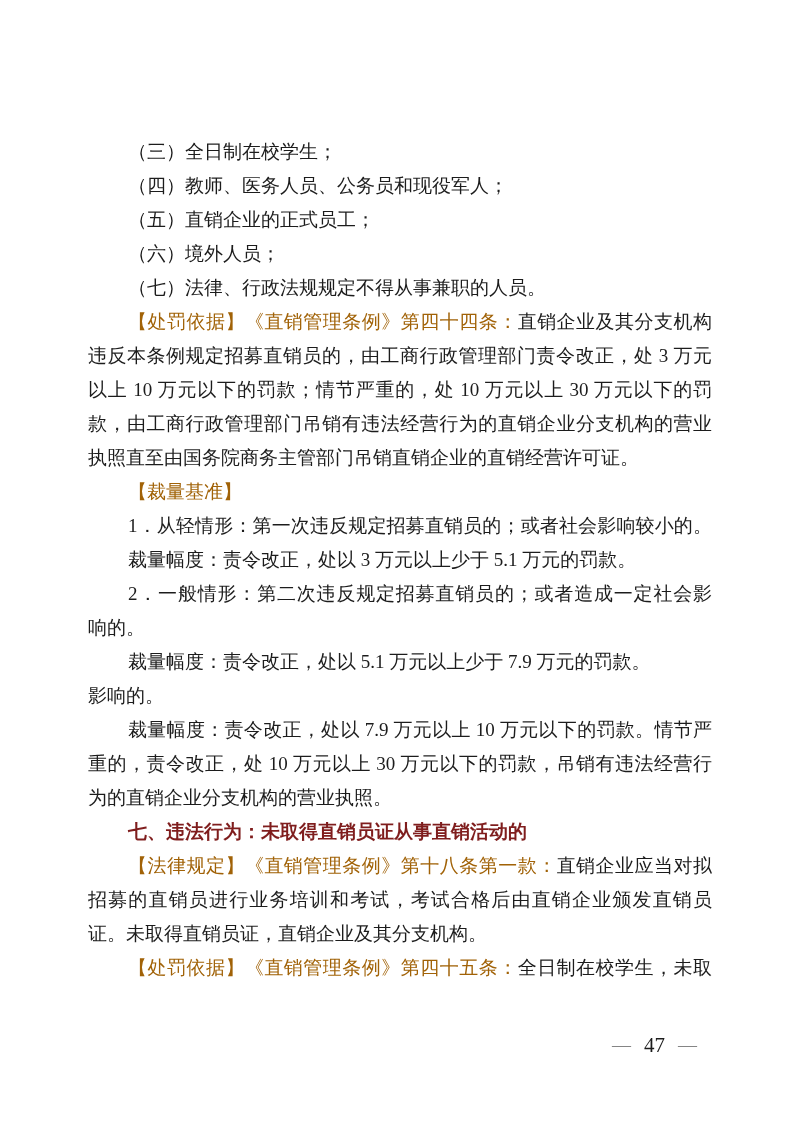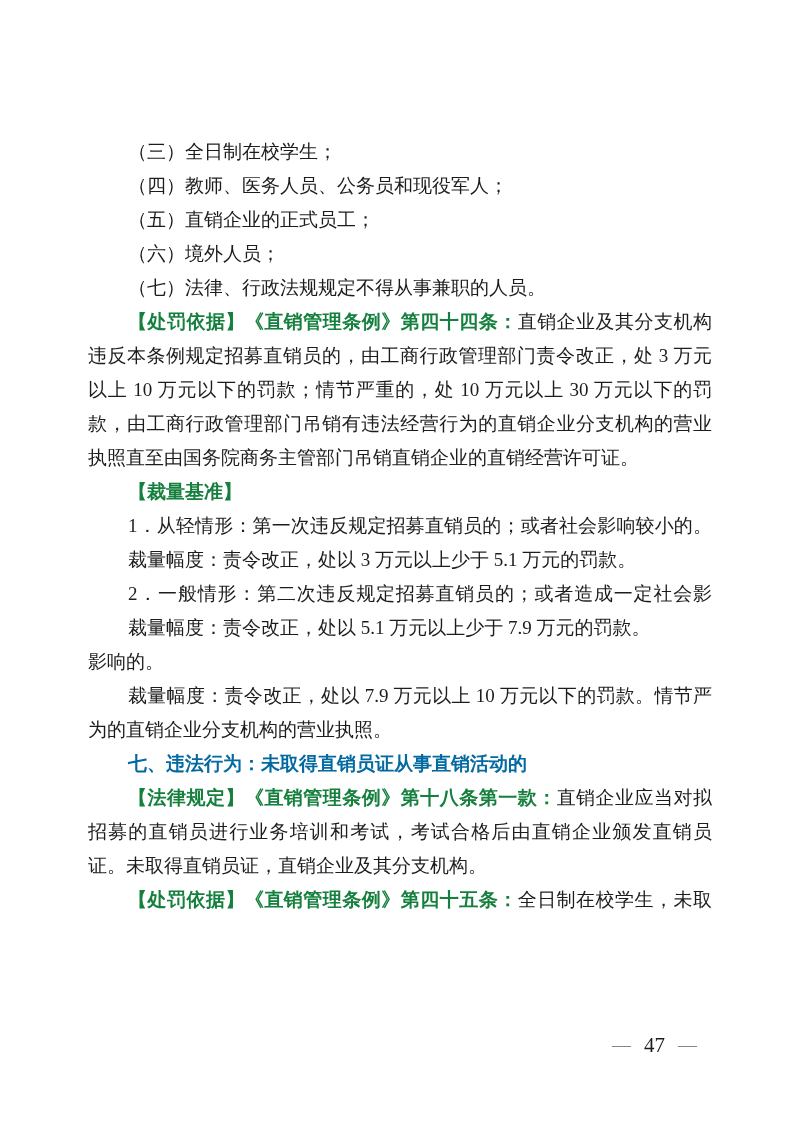--- a/index.html
+++ b/index.html
@@ -30,28 +30,28 @@
     text-align: left;
   }
   .line.indent {
     text-indent: 40px;
   }
   .line.fill {
     text-align: justify;
     text-align-last: justify;
   }
   .line b {
-    font-weight: 700;
+    font-weight: 400;
     font-family: "Liberation Sans", "DejaVu Sans", sans-serif;
-    color: #15803d;
+    color: #a16207;
   }
   .line.heading {
     font-weight: 700;
     font-family: "Liberation Sans", "DejaVu Sans", sans-serif;
-    color: #0369a1;
+    color: #7f1d1d;
   }
   .footer {
     position: absolute;
     top: 1031px;
     right: 96px;
     display: flex;
     align-items: center;
     gap: 13px;
     font-size: 21px;
     line-height: 28px;
@@ -77,23 +77,25 @@
       <div class="line body indent"><span>（七）法律、行政法规规定不得从事兼职的人员。</span></div>
       <div class="line body indent fill"><b>【处罚依据】《直销管理条例》第四十四条：</b><span>直销企业及其分支机构</span></div>
       <div class="line body fill"><span>违反本条例规定招募直销员的，由工商行政管理部门责令改正，处 3 万元</span></div>
       <div class="line body fill"><span>以上 10 万元以下的罚款；情节严重的，处 10 万元以上 30 万元以下的罚</span></div>
       <div class="line body fill"><span>款，由工商行政管理部门吊销有违法经营行为的直销企业分支机构的营业</span></div>
       <div class="line body"><span>执照直至由国务院商务主管部门吊销直销企业的直销经营许可证。</span></div>
       <div class="line body indent"><b>【裁量基准】</b><span></span></div>
       <div class="line body indent fill"><span>1．从轻情形：第一次违反规定招募直销员的；或者社会影响较小的。</span></div>
       <div class="line body indent"><span>裁量幅度：责令改正，处以 3 万元以上少于 5.1 万元的罚款。</span></div>
       <div class="line body indent fill"><span>2．一般情形：第二次违反规定招募直销员的；或者造成一定社会影</span></div>
+      <div class="line body"><span>响的。</span></div>
       <div class="line body indent"><span>裁量幅度：责令改正，处以 5.1 万元以上少于 7.9 万元的罚款。</span></div>
       <div class="line body"><span>影响的。</span></div>
       <div class="line body indent fill"><span>裁量幅度：责令改正，处以 7.9 万元以上 10 万元以下的罚款。情节严</span></div>
+      <div class="line body fill"><span>重的，责令改正，处 10 万元以上 30 万元以下的罚款，吊销有违法经营行</span></div>
       <div class="line body"><span>为的直销企业分支机构的营业执照。</span></div>
       <div class="line heading indent"><span>七、违法行为：未取得直销员证从事直销活动的</span></div>
       <div class="line body indent fill"><b>【法律规定】《直销管理条例》第十八条第一款：</b><span>直销企业应当对拟</span></div>
       <div class="line body fill"><span>招募的直销员进行业务培训和考试，考试合格后由直销企业颁发直销员</span></div>
       <div class="line body"><span>证。未取得直销员证，直销企业及其分支机构。</span></div>
       <div class="line body indent fill"><b>【处罚依据】《直销管理条例》第四十五条：</b><span>全日制在校学生，未取</span></div>
     </div>
 
   <div class="footer">
     <span class="dash">—</span>

